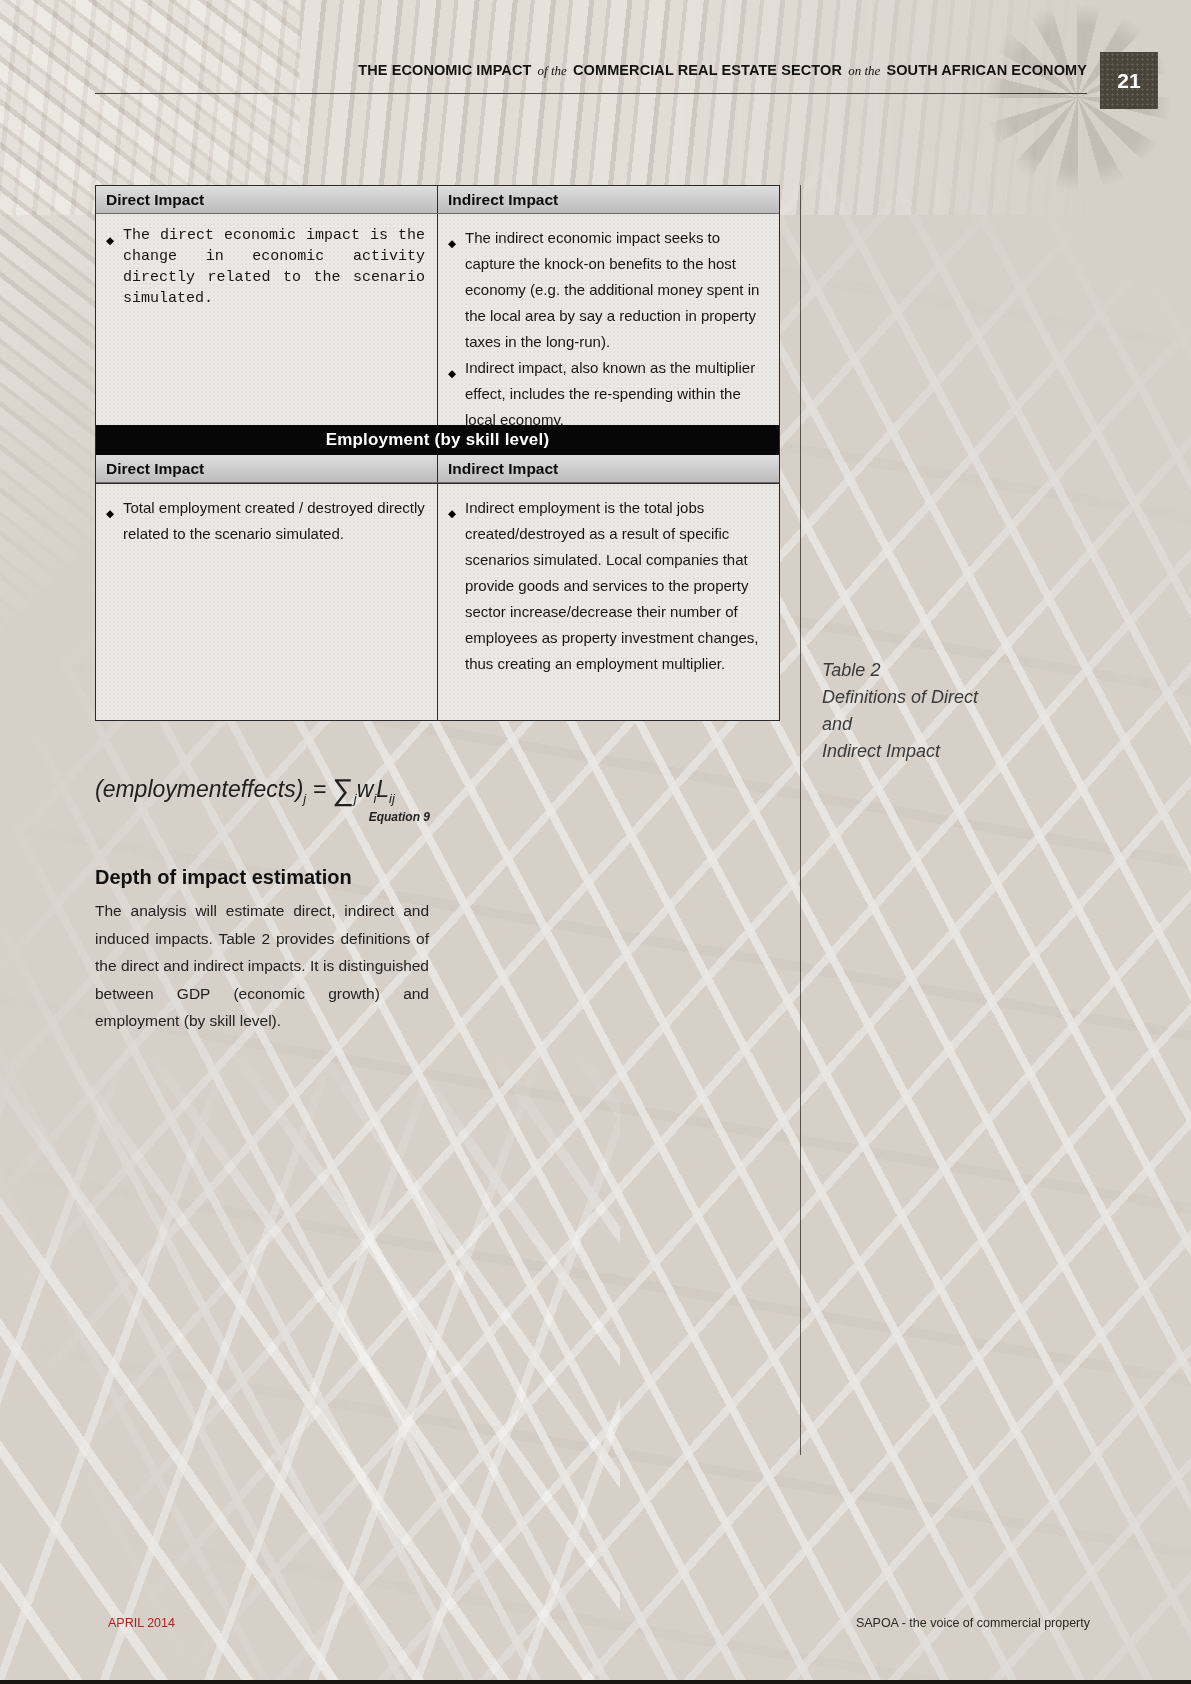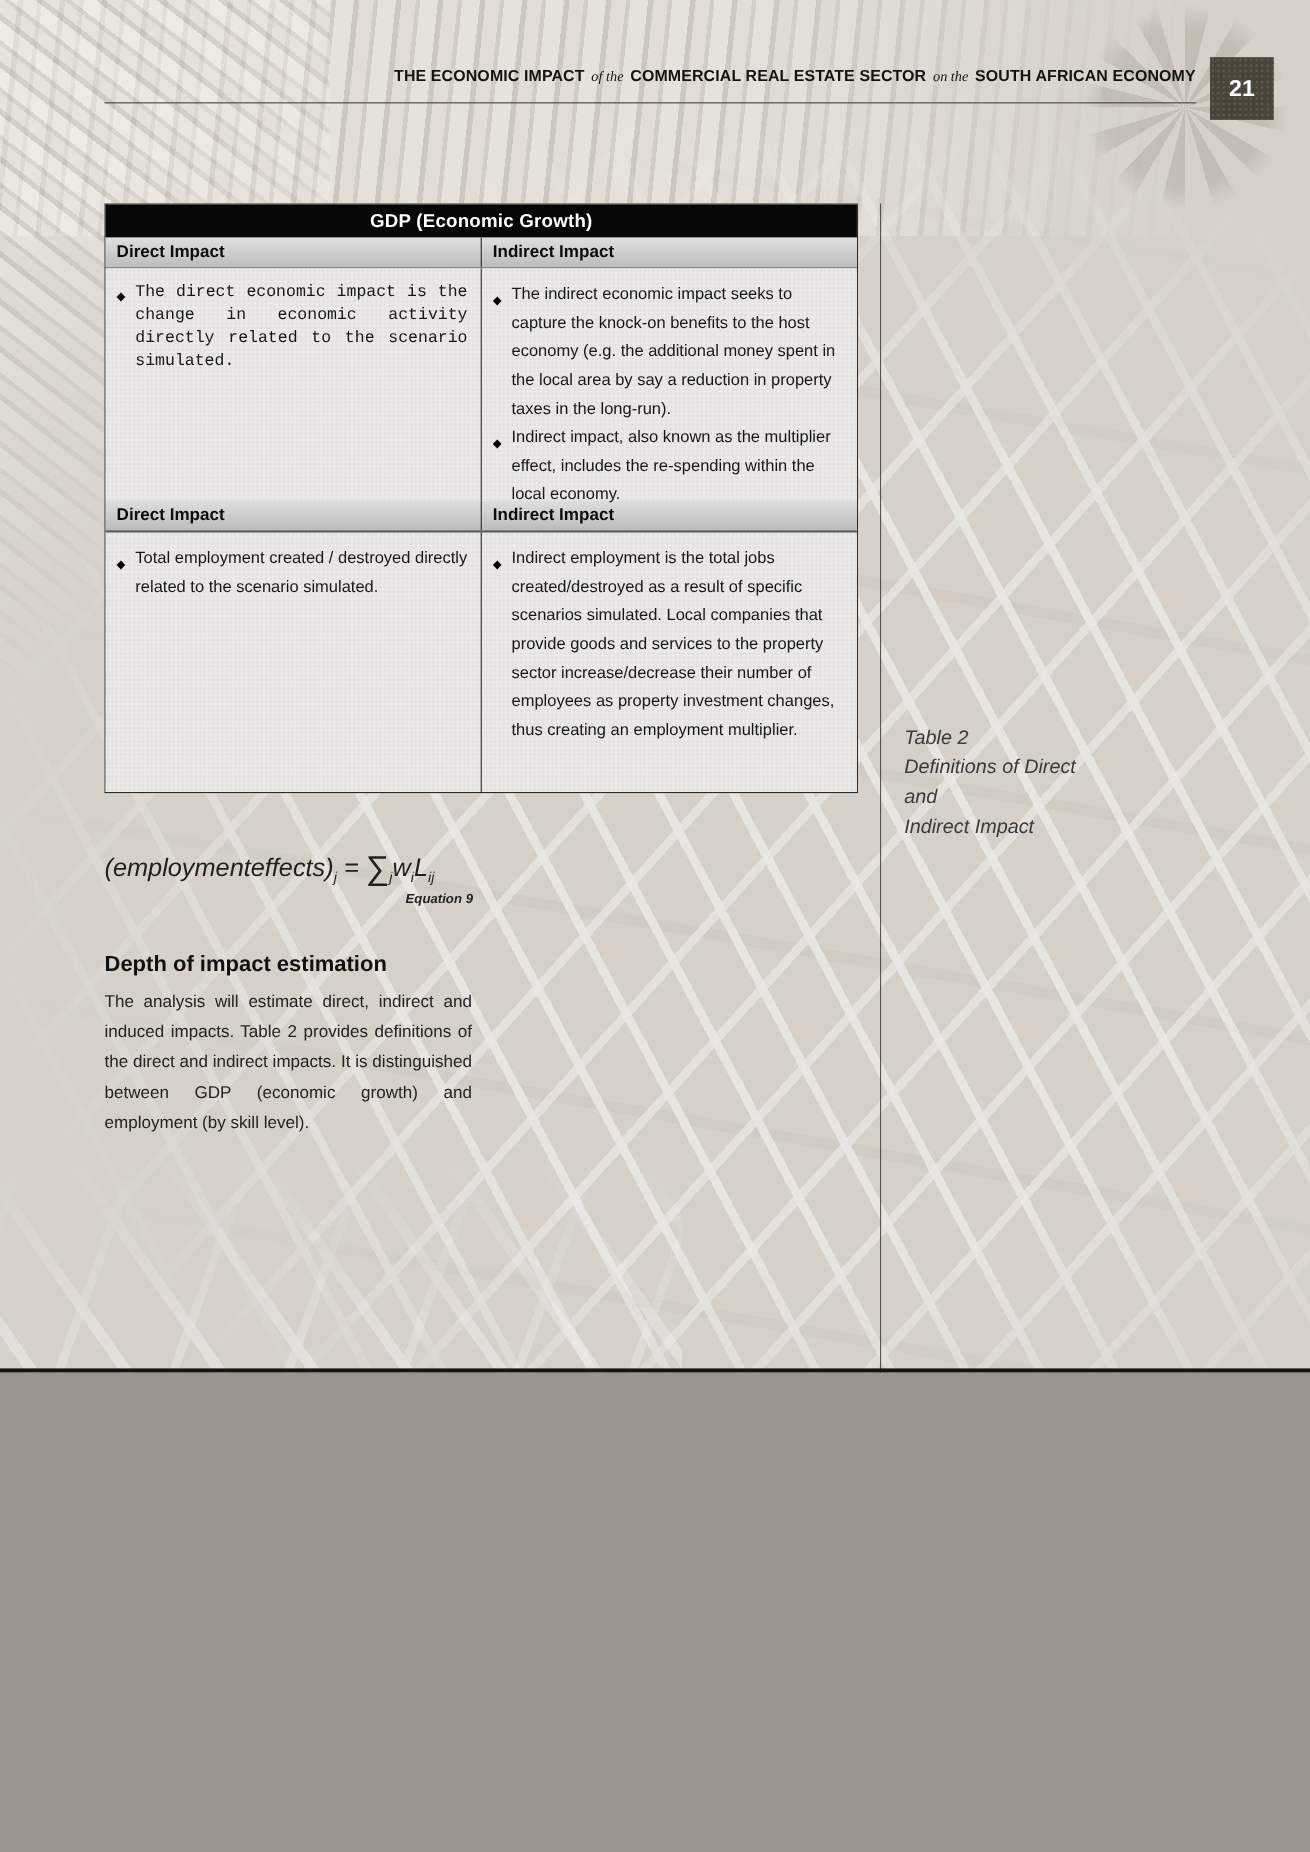--- a/index.html
+++ b/index.html
@@ -1,17 +1,17 @@
 <!DOCTYPE html>
 <html><head>
 <meta charset="utf-8">
 <style>
   html,body{margin:0;padding:0;background:#9a948c;}
   .page{
-    position:relative;width:1191px;height:1248px;margin:0 auto;
+    position:relative;width:1191px;height:1684px;margin:0 auto;
     background:#d6d0c9;overflow:hidden;
     font-family:"Liberation Sans",sans-serif;color:#1a1a1a;
   }
   
   .bg{position:absolute;pointer-events:none;}
   .bg-slats-top{
     left:0;top:0;width:100%;height:215px;
     background:repeating-linear-gradient(96deg,#f4f0ea 0 16px,#c9c1b7 16px 21px,#ece7e0 21px 34px,#d2cac1 34px 38px);
     opacity:.55;
     -webkit-mask-image:linear-gradient(to right,#000 0%,#000 55%,transparent 92%);
@@ -152,21 +152,20 @@
     <span class="t-ital">on the</span>
     <span>SOUTH AFRICAN ECONOMY</span>
   </div>
   <div class="header-rule"></div>
   <div class="page-num">
     <span>21</span>
   </div>
 
   <div class="doc-table">
 
-    <div class="t-title">GDP (Economic Growth)</div>
     <div class="t-sub">
       <div class="t-sub-cell">Direct Impact</div>
       <div class="t-sub-cell">Indirect Impact</div>
     </div>
     <div class="t-body gdp">
       <div class="t-cell lh-t">
         <div class="bullet">
           <span class="marker">◆</span>
           <span class="btxt justify">The direct economic impact is the change in economic activity directly related to the scenario simulated.</span>
         </div>
@@ -176,20 +175,21 @@
           <span class="marker">◆</span>
           <span class="btxt">The indirect economic impact seeks to capture the knock-on benefits to the host economy (e.g. the additional money spent in the local area by say a reduction in property taxes in the long-run).</span>
         </div>
         <div class="bullet">
           <span class="marker">◆</span>
           <span class="btxt">Indirect impact, also known as the multiplier effect, includes the re-spending within the local economy.</span>
         </div>
       </div>
     </div>
 
+    <div class="t-title">Employment (by skill level)</div>
     <div class="t-sub">
       <div class="t-sub-cell">Direct Impact</div>
       <div class="t-sub-cell">Indirect Impact</div>
     </div>
     <div class="t-body emp">
       <div class="t-cell lh-l">
         <div class="bullet">
           <span class="marker">◆</span>
           <span class="btxt">Total employment created / destroyed directly related to the scenario simulated.</span>
         </div>

